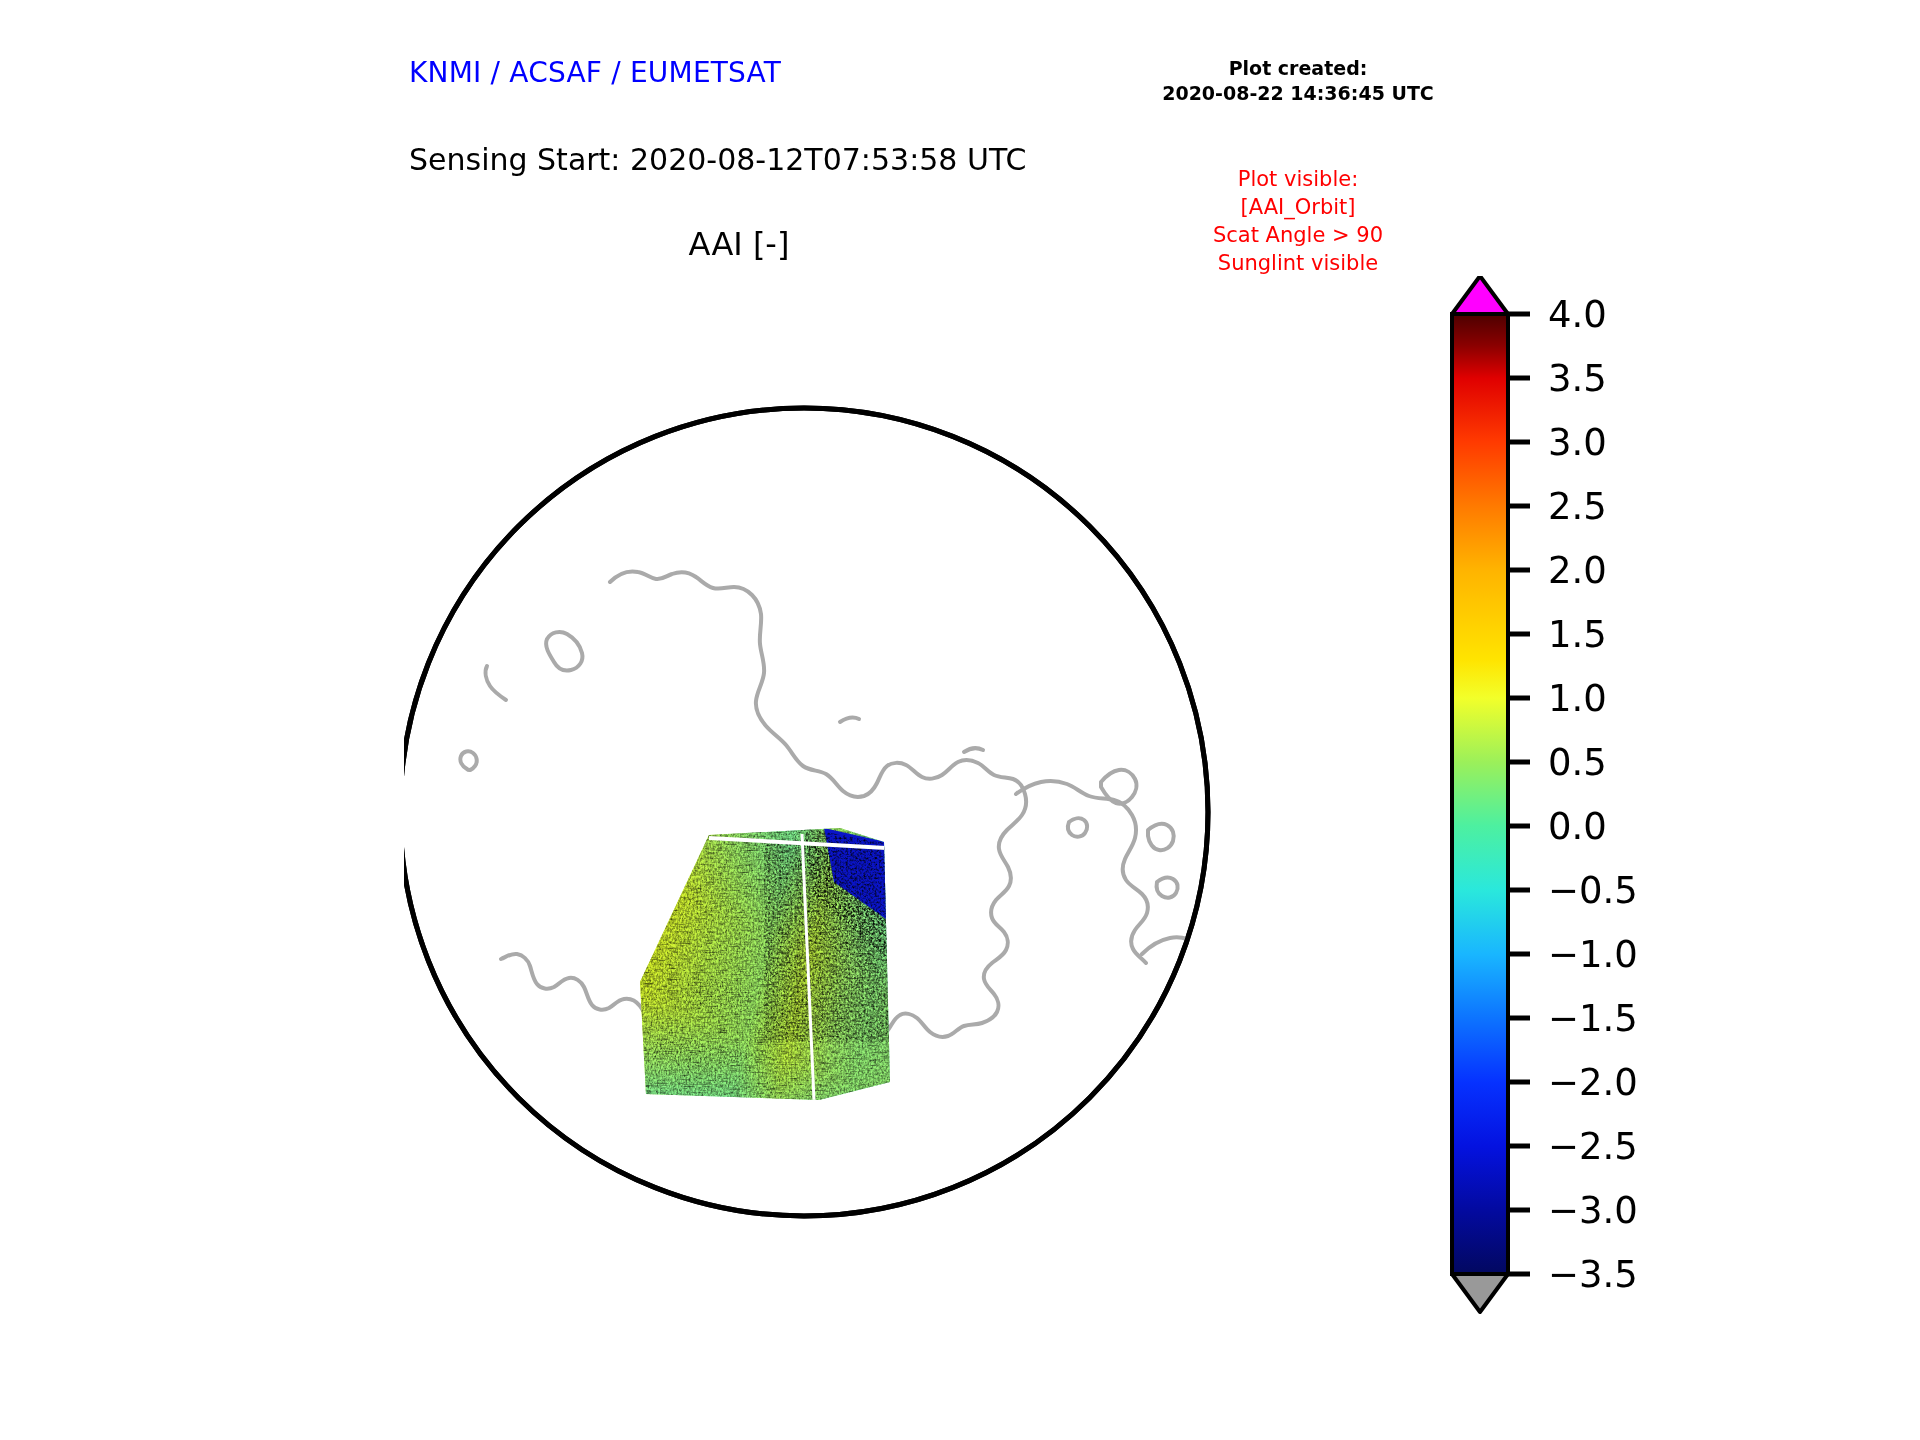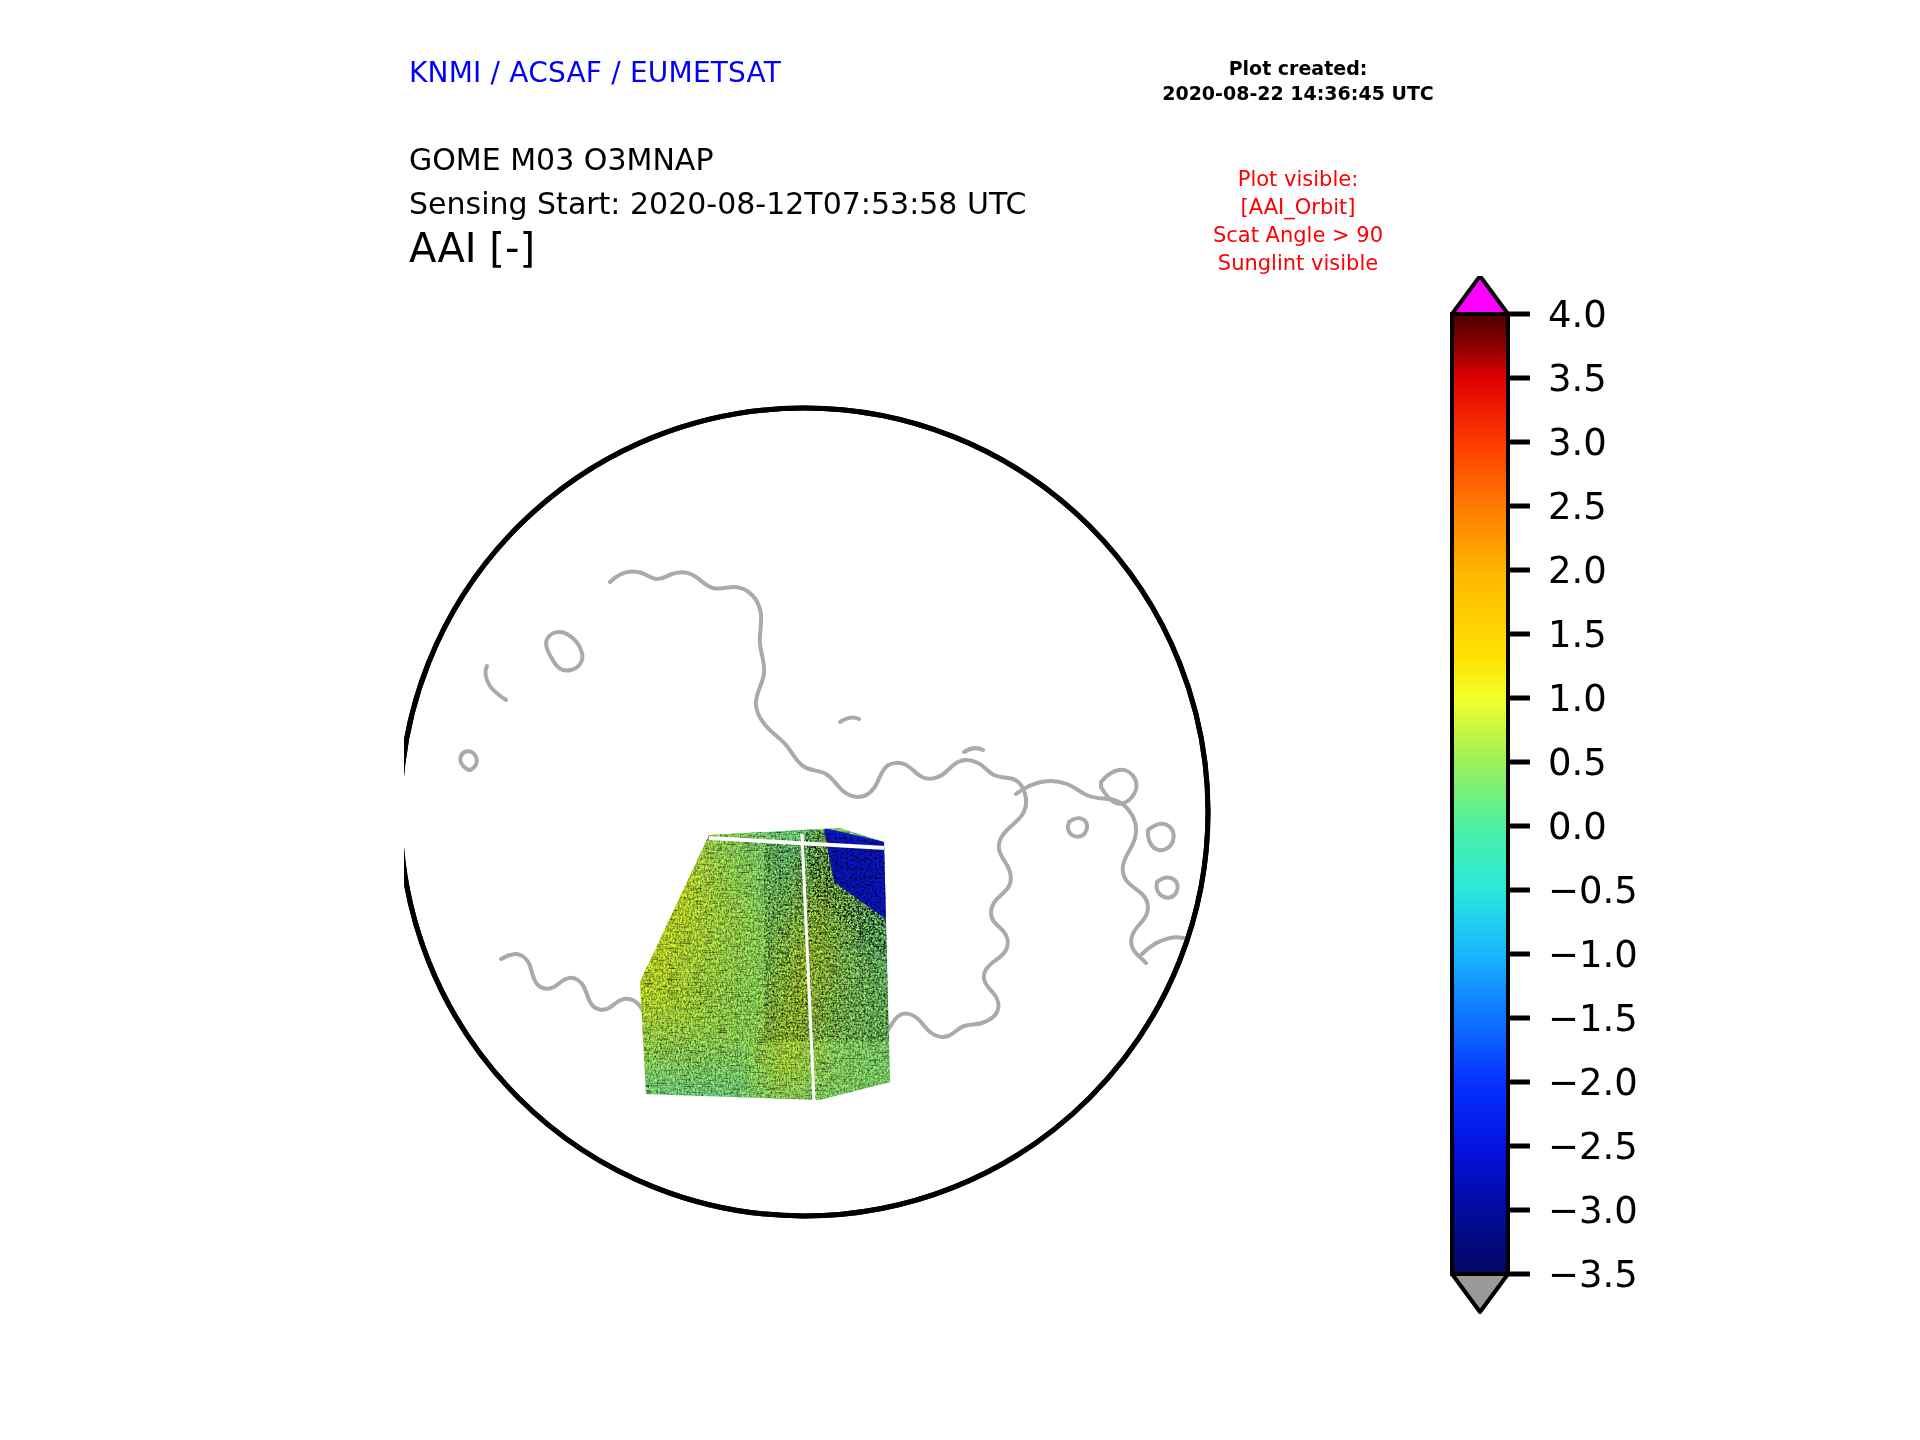--- a/index.html
+++ b/index.html
@@ -14,22 +14,22 @@
     letter-spacing:.2px; white-space:nowrap;
   }
   #plot-created{
     left:1148px; top:56px; width:300px; text-align:center;
     font-size:19px; line-height:25px; color:#000;font-weight:bold;
   }
   #instrument-block{
     left:409px; top:138px; font-size:30px; line-height:44px; white-space:nowrap;
   }
   #quantity-title{
-    left:409px; top:225px; width:660px; text-align:left;
-    font-size:40px; white-space:nowrap;
+    left:409px; top:225px; width:660px; text-align:center;
+    font-size:32px; white-space:nowrap;
   }
   #plot-filter{
     left:1148px; top:165px; width:300px; text-align:center;
     font-size:21px; line-height:28px; color:#ff0000;
   }
 
   
   #map-panel{ left:404px; top:282px; width:1030px; height:1060px; }
   #map-svg{ display:block; }
 
@@ -41,21 +41,20 @@
 <body>
 
 <div class="abs" id="org-title">KNMI / ACSAF / EUMETSAT</div>
 
 <div class="abs" id="plot-created">
   <div>Plot created:</div>
   <div>2020-08-22 14:36:45 UTC</div>
 </div>
 
 <div class="abs" id="instrument-block">
-  <div>GOME M03 O3MNAP</div>
   <div>Sensing Start: 2020-08-12T07:53:58 UTC</div>
 </div>
 
 <div class="abs" id="quantity-title">AAI [-]</div>
 
 <div class="abs" id="plot-filter">
   <div>Plot visible:</div>
   <div>[AAI_Orbit]</div>
   <div>Scat Angle &gt; 90</div>
   <div>Sunglint visible</div>

